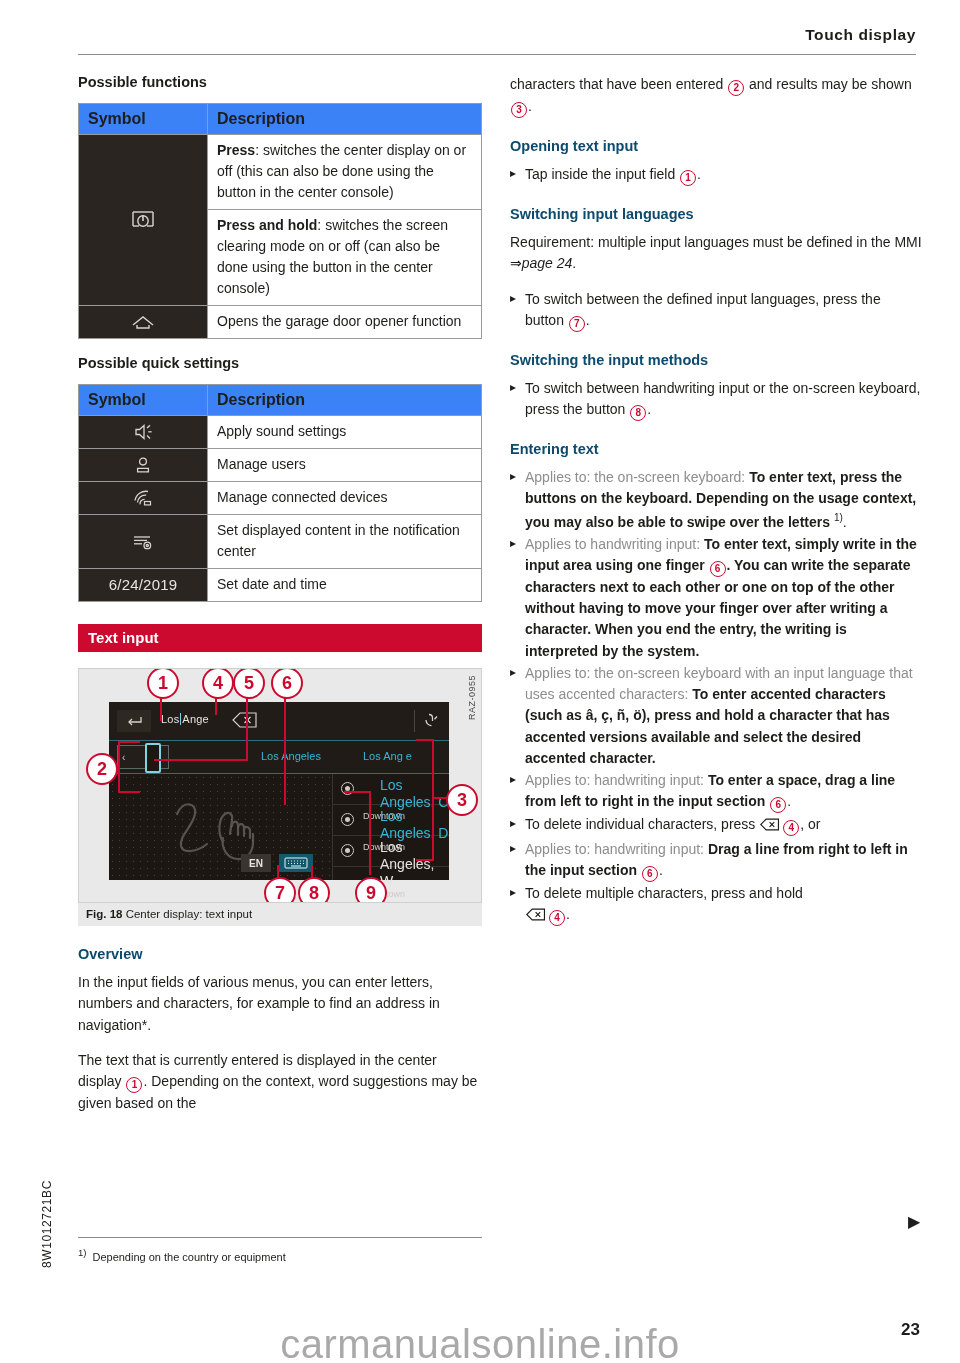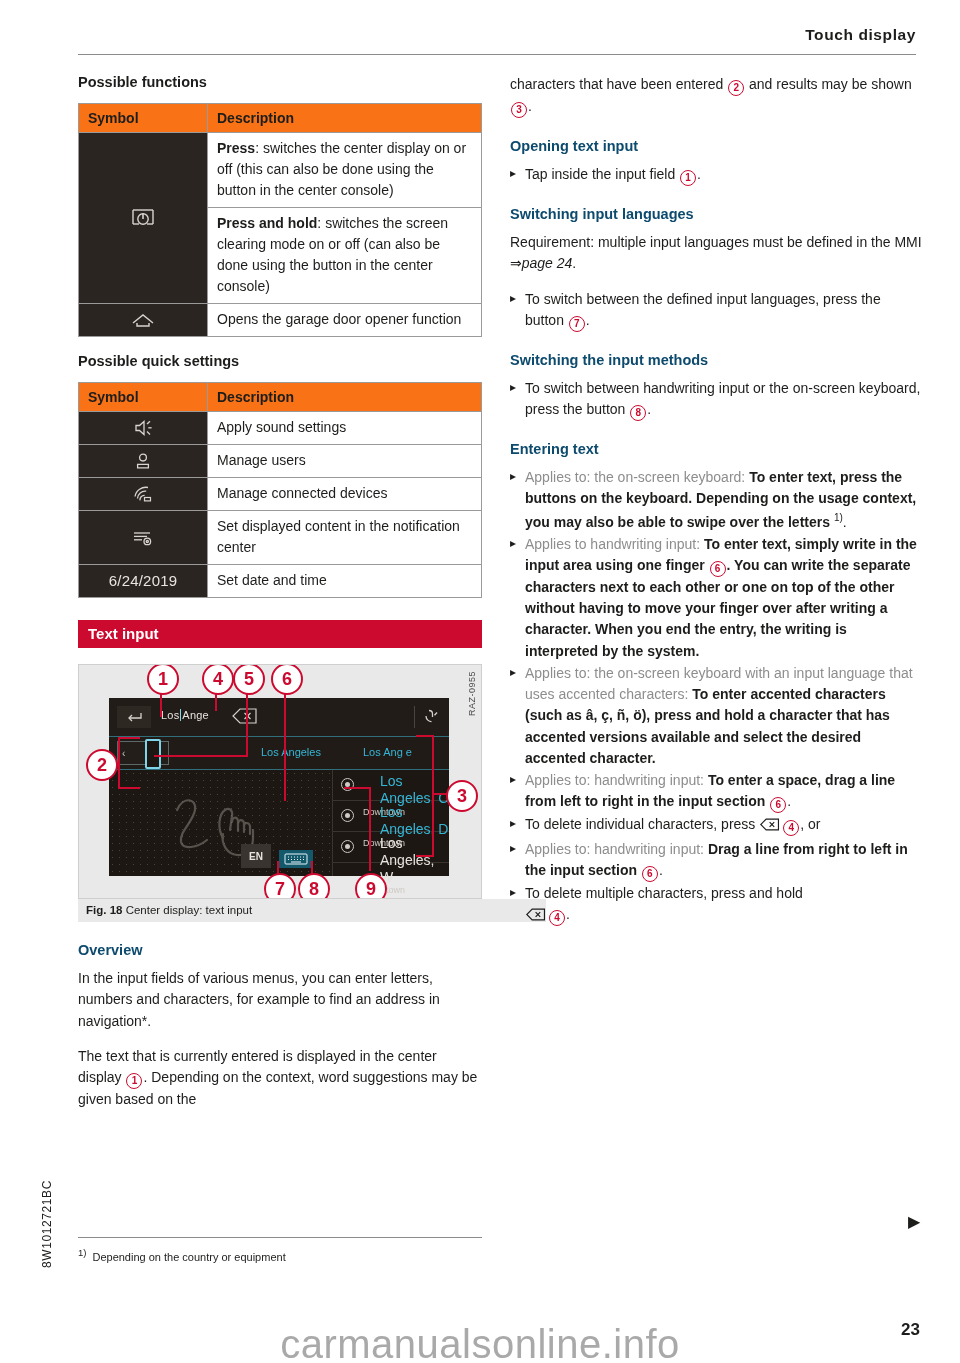--- a/index.html
+++ b/index.html
@@ -72,23 +72,23 @@
 
   
   table.sym-table {
     border-collapse: collapse;
     width: 404px;
     table-layout: fixed;
     margin-bottom: 16px;
     border: 1px solid #9a9a9a;
   }
   table.sym-table th {
-    background: #f97316;
+    background: #3b82f6;
     color: #1d1d1b;
-    font-size: 14px;
+    font-size: 16px;
     font-weight: bold;
     text-align: left;
     padding: 6px 9px;
     border: 1px solid #9a9a9a;
   }
   table.sym-table th.symcol { width: 110px; }
   table.sym-table td.symcell {
     background: #2b2521;
     border: 1px solid #9a9a9a;
     text-align: center;
@@ -193,21 +193,21 @@
   }
 
   .hw-area {
     position:absolute; left:0; top:72px; width:222px; bottom:0;
     background:
       radial-gradient(circle, #4a423b 0.6px, transparent 0.7px) 0 0 / 7px 7px,
       #1c1713;
   }
   .hw-glyph { position:absolute; left:58px; top:18px; opacity:.55;}
   .lang-btn {
-    position:absolute; right:60px; bottom:8px; width:30px; height:24px;
+    position:absolute; right:60px; bottom:8px; width:30px; height:18px;
     background:#3a3430; color:#e7e3df; font-size:10px; font-weight:bold;
     display:flex; align-items:center; justify-content:center;
   }
   .kb-btn {
     position:absolute; right:18px; bottom:8px; width:34px; height:18px;
     background:#13586b; display:flex; align-items:center; justify-content:center;
   }
 
   .res-list {
     position:absolute; left:223px; top:72px; right:0; bottom:0;
@@ -242,21 +242,21 @@
   }
   .leader { position:absolute; background:#cc0a2f; z-index:10; }
 
   .figcode {
     position:absolute; right:4px; top:6px;
     font-size:9px; color:#4a4a4a; letter-spacing:.5px;
     writing-mode: vertical-rl;
     transform: rotate(180deg);
   }
   .figcaption {
-    width:468px; background:#e9e9e9;
+    width:404px; background:#e9e9e9;
     font-size:11.5px; padding:5px 8px 6px 8px;
     box-sizing:border-box; color:#1d1d1b;
   }
   .figcaption b { font-weight:bold; }
 
   
   ul.blist { list-style:none; margin:0 0 0 0; padding:0; }
   ul.blist > li {
     position:relative;
     font-size:14px; line-height:1.52;

